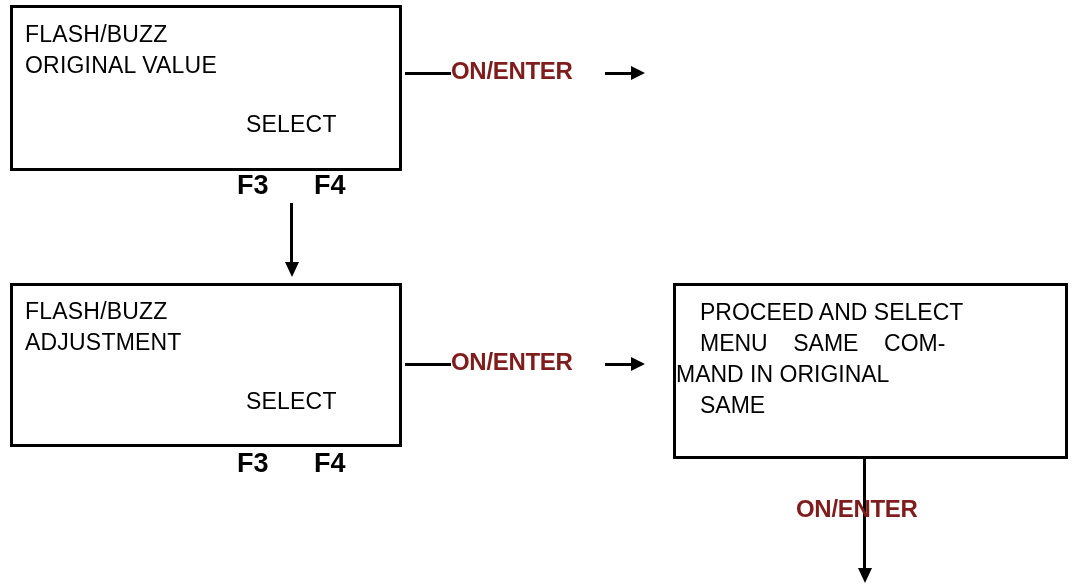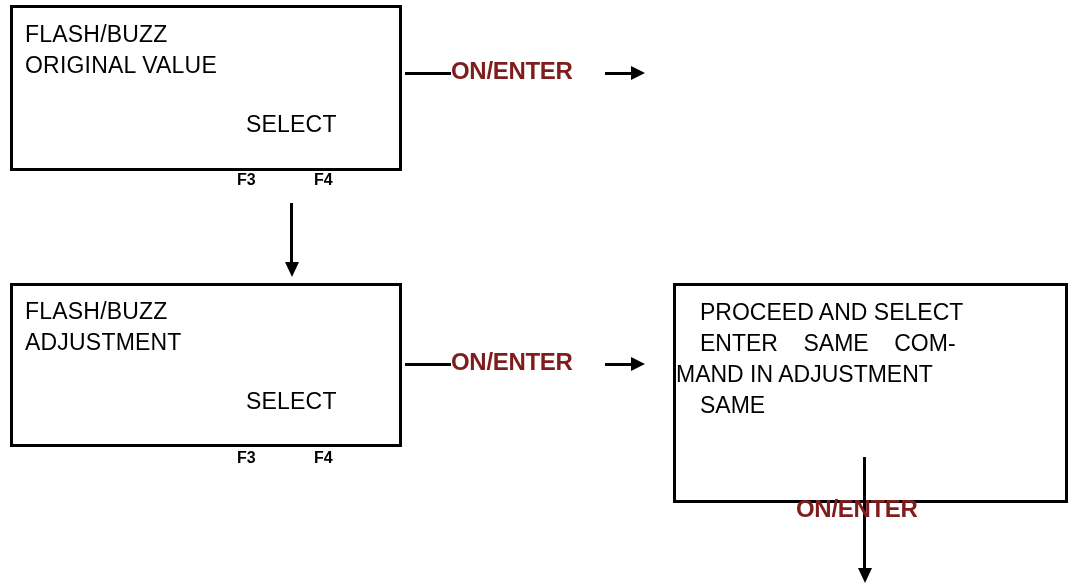--- a/index.html
+++ b/index.html
@@ -44,40 +44,40 @@
   #box1-l2 { left: 25px;  top: 54px; }
   #box1-l3 { left: 246px; top: 113px; }
 
   
   #box2 { left: 10px; top: 283px; width: 392px; height: 164px; }
   #box2-l1 { left: 25px;  top: 300px; }
   #box2-l2 { left: 25px;  top: 331px; text-align: center; }
   #box2-l3 { left: 246px; top: 390px; }
 
   
-  #box3 { left: 673px; top: 283px; width: 395px; height: 220px; }
+  #box3 { left: 673px; top: 283px; width: 395px; height: 176px; }
   #box3-l1 { left: 24px; top: 15px; }
   #box3-l2 { left: 24px; top: 46px; }
   #box3-l3 { left: 0px;  top: 77px; }
   #box3-l4 { left: 24px; top: 108px; }
   .box3-line {
     position: absolute;
     color: #000000;
     font-size: 23px;
     white-space: pre;
     line-height: 1;
     font-family: "Liberation Sans", sans-serif;
   }
 
   
   .fkey {
     position: absolute;
     font-family: "Liberation Sans", sans-serif;
     font-weight: 700;
-    font-size: 16px;
+    font-size: 27px;
     color: #000000;
     line-height: 1;
     white-space: pre;
   }
   #f3-a { left: 237px; top: 172px; }
   #f4-a { left: 314px; top: 172px; }
   #f3-b { left: 237px; top: 450px; }
   #f4-b { left: 314px; top: 450px; }
 
   
@@ -168,22 +168,22 @@
   <div class="fkey" id="f3-b">F3</div>
   <div class="fkey" id="f4-b">F4</div>
 
   <div class="hline" id="flow3-line"></div>
   <div class="onenter" id="onenter-2">ON/ENTER</div>
   <div class="hline" id="flow3-stem"></div>
   <div class="arrow-right" id="flow3-head"></div>
 
   <div class="screen-box" id="box3">
     <div class="box3-line" id="box3-l1">PROCEED AND SELECT</div>
-    <div class="box3-line" id="box3-l2">ENTER    SAME    COM-</div>
-    <div class="box3-line" id="box3-l3">MAND IN ADJUSTMENT</div>
+    <div class="box3-line" id="box3-l2">MENU    SAME    COM-</div>
+    <div class="box3-line" id="box3-l3">MAND IN ORIGINAL</div>
     <div class="box3-line" id="box3-l4">SAME</div>
   </div>
 
   <div class="vline" id="flow4-stem"></div>
   <div class="onenter" id="onenter-3">ON/ENTER</div>
   <div class="arrow-down" id="flow4-head"></div>
 
 </div>
 
 </body></html>

